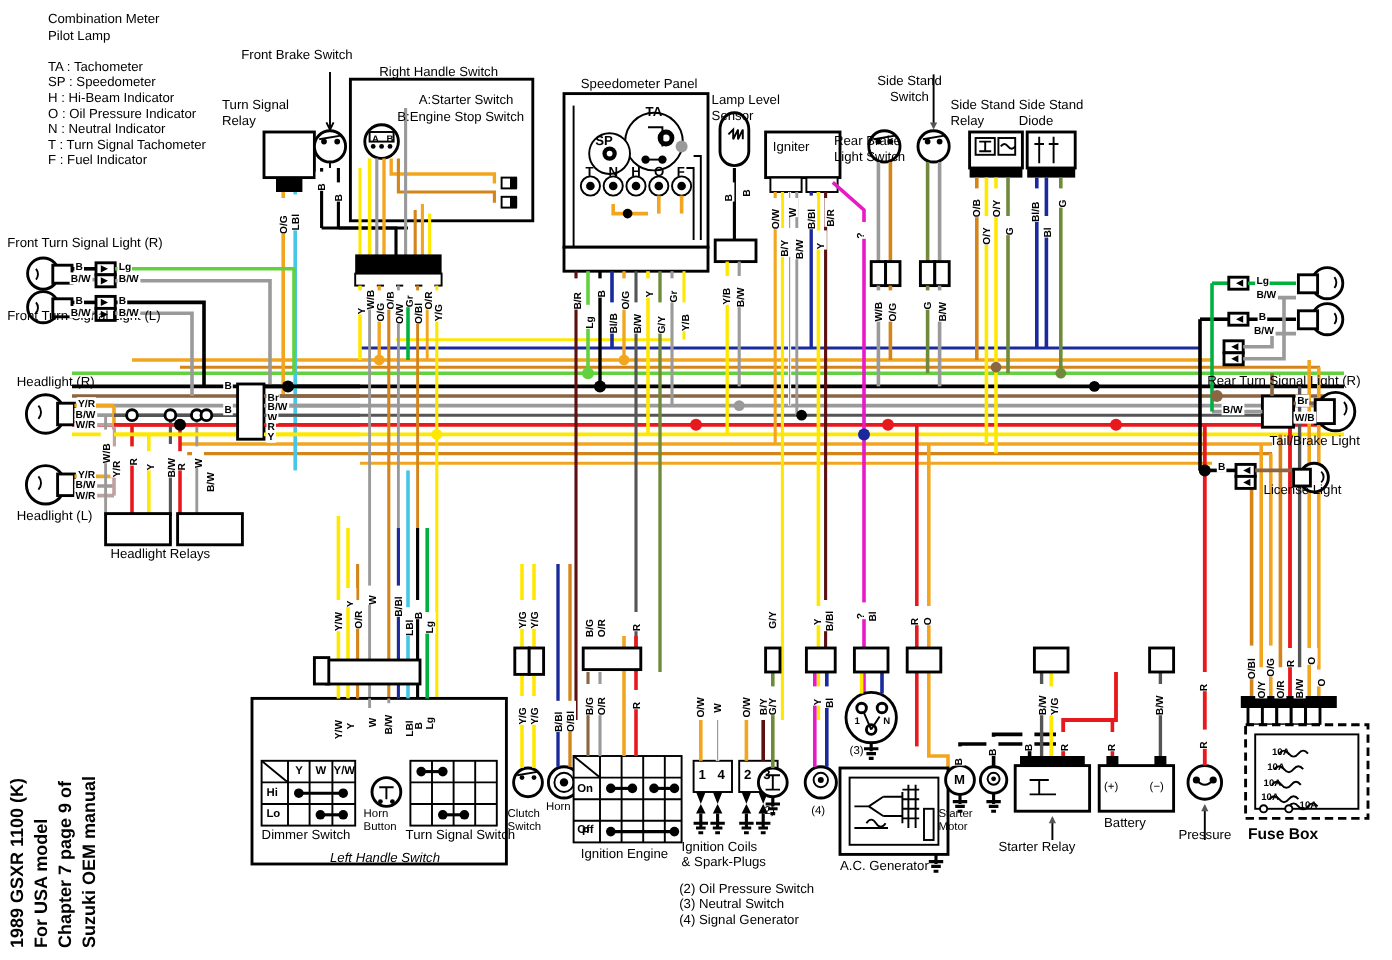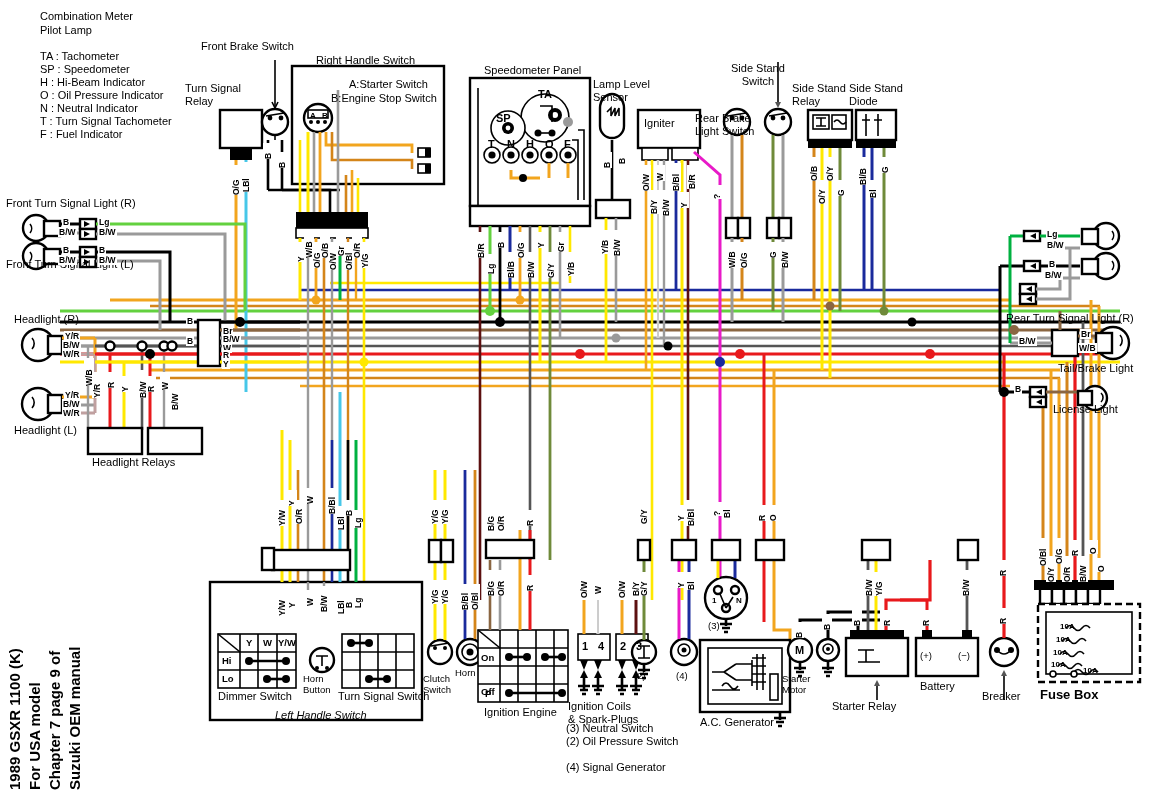--- a/index.html
+++ b/index.html
@@ -703,21 +703,21 @@
 <div class="lbl sm" style="left:455px;top:667px;">Horn</div>
 <div class="lbl" style="left:484px;top:706px;">Ignition Engine</div>
 <div class="lbl" style="left:568px;top:700px;white-space:pre;">Ignition Coils
 &amp; Spark-Plugs</div>
 <div class="lbl" style="left:700px;top:716px;">A.C. Generator</div>
 <div class="lbl sm" style="left:782px;top:673px;white-space:pre;">Starter
 Motor</div>
 <div class="lbl" style="left:832px;top:700px;">Starter Relay</div>
 <div class="lbl" style="left:920px;top:680px;">Battery</div>
 
-<div class="lbl" style="left:982px;top:690px;">Breaker</div>
+<div class="lbl" style="left:982px;top:690px;">Pressure</div>
 <div class="lbl big" style="left:1040px;top:688px;">Fuse Box</div>
 
 <div class="lbl b" style="left:538px;top:88px;">TA</div>
 <div class="lbl b" style="left:496px;top:112px;">SP</div>
 <div class="lbl b" style="left:488px;top:138px;">T</div>
 <div class="lbl b" style="left:507px;top:138px;">N</div>
 <div class="lbl b" style="left:526px;top:138px;">H</div>
 <div class="lbl b" style="left:545px;top:138px;">O</div>
 <div class="lbl b" style="left:564px;top:138px;">F</div>
 
@@ -748,21 +748,21 @@
 <div class="lbl sm" style="left:920px;top:650px;">(+)</div>
 <div class="lbl sm" style="left:958px;top:650px;">(−)</div>
 
 <div class="lbl xs b" style="left:1060px;top:622px;">10A</div>
 <div class="lbl xs b" style="left:1056px;top:635px;">10A</div>
 <div class="lbl xs b" style="left:1053px;top:648px;">10A</div>
 <div class="lbl xs b" style="left:1051px;top:660px;">10A</div>
 <div class="lbl xs b" style="left:1083px;top:666px;">10A</div>
 
 <div class="lbl" style="left:566px;top:735px;">(2) Oil Pressure Switch</div>
-<div class="lbl" style="left:566px;top:722px;">(3) Neutral Switch</div>
+<div class="lbl" style="left:566px;top:748px;">(3) Neutral Switch</div>
 <div class="lbl" style="left:566px;top:761px;">(4) Signal Generator</div>
 
 <div class="wlv" style="left:231px;top:165px;height:30px;">O/G</div>
 <div class="wlv" style="left:241px;top:162px;height:30px;">LBl</div>
 
 <div class="wlv" style="left:263px;top:143px;height:16px;">B</div>
 <div class="wlv" style="left:277px;top:152px;height:16px;">B</div>
 
 <div class="wlv" style="left:296px;top:242px;height:20px;">Y</div>
 <div class="wlv" style="left:304px;top:232px;height:26px;">W/B</div>

